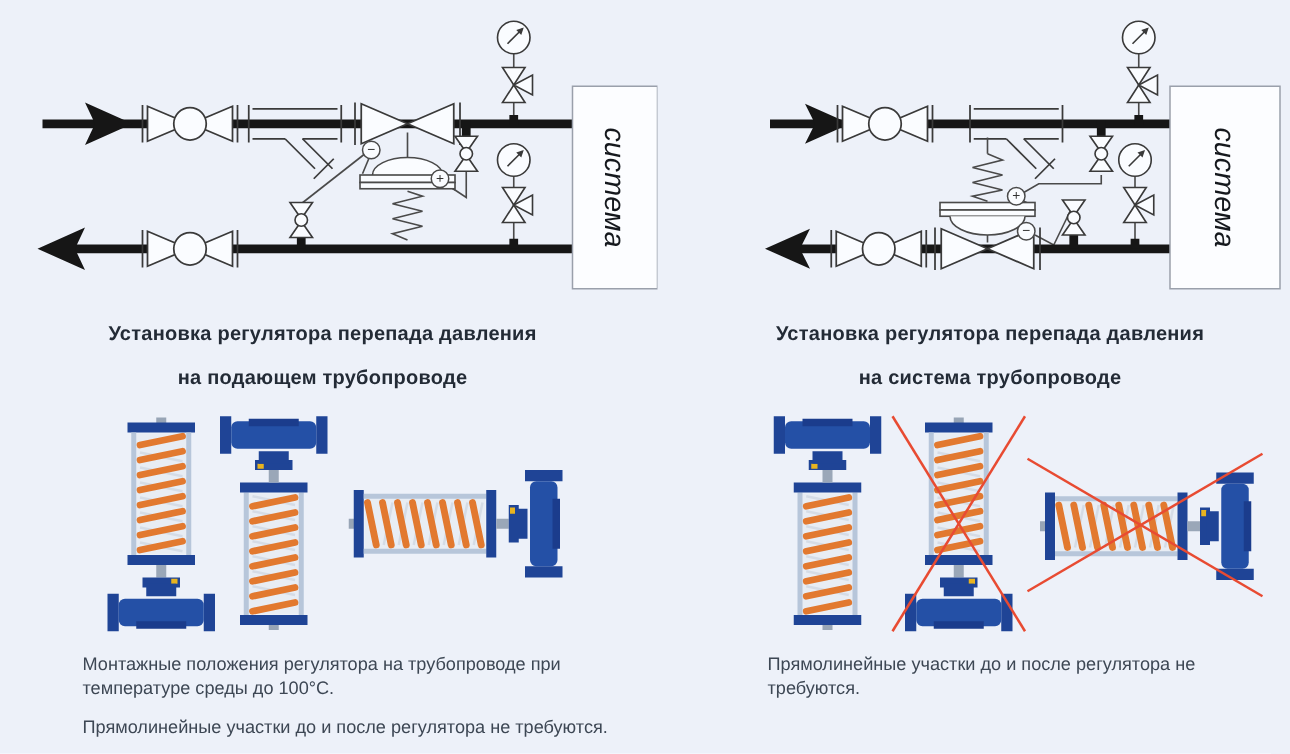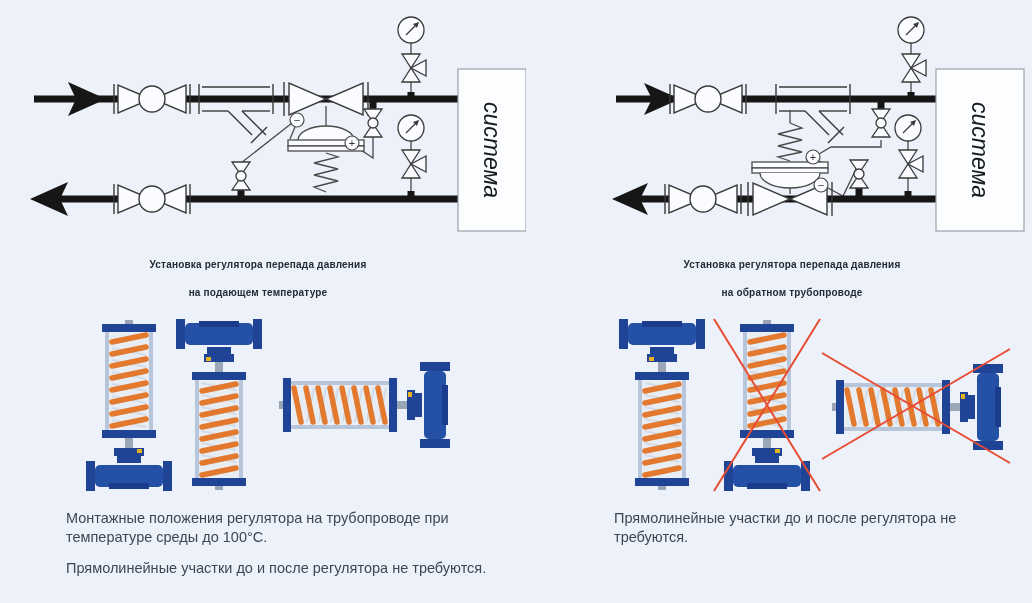--- a/index.html
+++ b/index.html
@@ -6,21 +6,21 @@
   .page {
     width:1032px; height:603px; background:#edf1f9;
     display:flex; overflow:hidden;
     font-family:"Liberation Sans", sans-serif;
   }
   .panel { width:516px; flex:0 0 516px; }
   svg.diag, svg.photos { display:block; }
   .diag-left  { margin:6px 0 0 26px; }
   .diag-right { margin:6px 0 0 92px; }
   .cap {
-    text-align:center; font-weight:bold; font-size:10px;
+    text-align:center; font-weight:bold; font-size:16px;
     color:#232b36; letter-spacing:0.2px;
   }
   .cap1 { margin-top:18px; }
   .cap2 { margin-top:17px; }
   .cap-r { padding-left:36px; }
   .photos-left  { margin:15px 0 0 14px; }
   .photos-right { margin:15px 0 0 16px; }
   .notes { margin-top:4px; }
   .notes p { font-size:14.5px; color:#3d4754; line-height:1.3; margin:12px 0 9px 0; }
   .notes-left  { margin-left:66px; width:424px; }
@@ -157,21 +157,21 @@
       <use href="#sym-gauge" transform="translate(385,24)"></use>
       <use href="#sym-gauge" transform="translate(385,122)"></use>
       <use href="#sym-threeway" transform="translate(385,158)"></use>
       <use href="#sym-ballvalve" transform="translate(126,193)"></use>
 
       <rect x="432" y="63" width="68" height="162" fill="#fcfdff" stroke="#9aa0ab" stroke-width="1.2"></rect>
       <text transform="translate(466,144) rotate(90)" text-anchor="middle" dominant-baseline="central" font-size="23" font-style="italic" fill="#15181d">система</text>
     </svg>
 
     <div class="cap cap1">Установка регулятора перепада давления</div>
-    <div class="cap cap2">на подающем температуре</div>
+    <div class="cap cap2">на подающем трубопроводе</div>
 
     <svg class="photos photos-left" width="500" height="184" viewBox="0 0 500 184">
       <use href="#sym-regphoto" transform="translate(115,92)"></use>
       <use href="#sym-regphoto" transform="translate(205,92) rotate(180)"></use>
       <use href="#sym-regphoto" transform="translate(350,92) rotate(-90)"></use>
     </svg>
 
     <div class="notes notes-left">
       <p>Монтажные положения регулятора на трубопроводе при температуре среды до 100°С.</p>
       <p>Прямолинейные участки до и после регулятора не требуются.</p>
@@ -222,21 +222,21 @@
       <use href="#sym-threeway" transform="translate(303,62)"></use>
       <use href="#sym-gauge" transform="translate(303,24)"></use>
       <use href="#sym-gauge" transform="translate(300,122)"></use>
       <use href="#sym-threeway" transform="translate(300,158)"></use>
       <use href="#sym-ballvalve" transform="translate(95,193)"></use>
       <rect x="328" y="63" width="88" height="162" fill="#fcfdff" stroke="#9aa0ab" stroke-width="1.2"></rect>
       <text transform="translate(372,144) rotate(90)" text-anchor="middle" dominant-baseline="central" font-size="23" font-style="italic" fill="#15181d">система</text>
     </svg>
 
     <div class="cap cap1 cap-r">Установка регулятора перепада давления</div>
-    <div class="cap cap2 cap-r">на обратном трубопроводе</div>
+    <div class="cap cap2 cap-r">на система трубопроводе</div>
 
     <svg class="photos photos-right" width="500" height="184" viewBox="0 0 500 184">
       <use href="#sym-regphoto" transform="translate(130,92) rotate(180)"></use>
       <use href="#sym-regphoto" transform="translate(235,92)"></use>
       <g stroke="#e84b32" stroke-width="2">
         <line x1="182" y1="6" x2="288" y2="178"></line>
         <line x1="288" y1="6" x2="182" y2="178"></line>
       </g>
       <use href="#sym-regphoto" transform="translate(385,94) rotate(-90)"></use>
       <g stroke="#e84b32" stroke-width="2">

